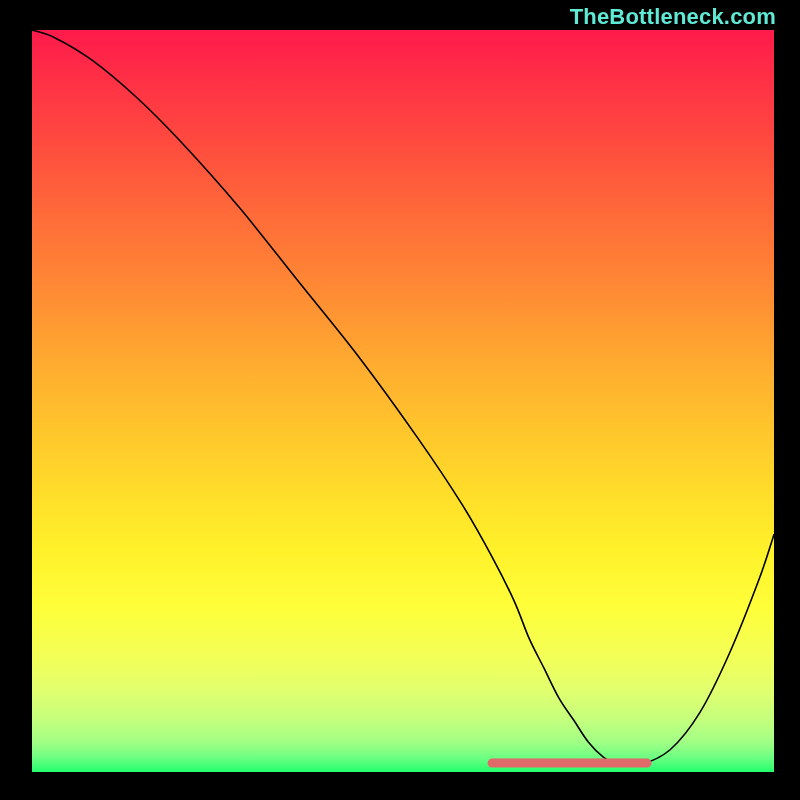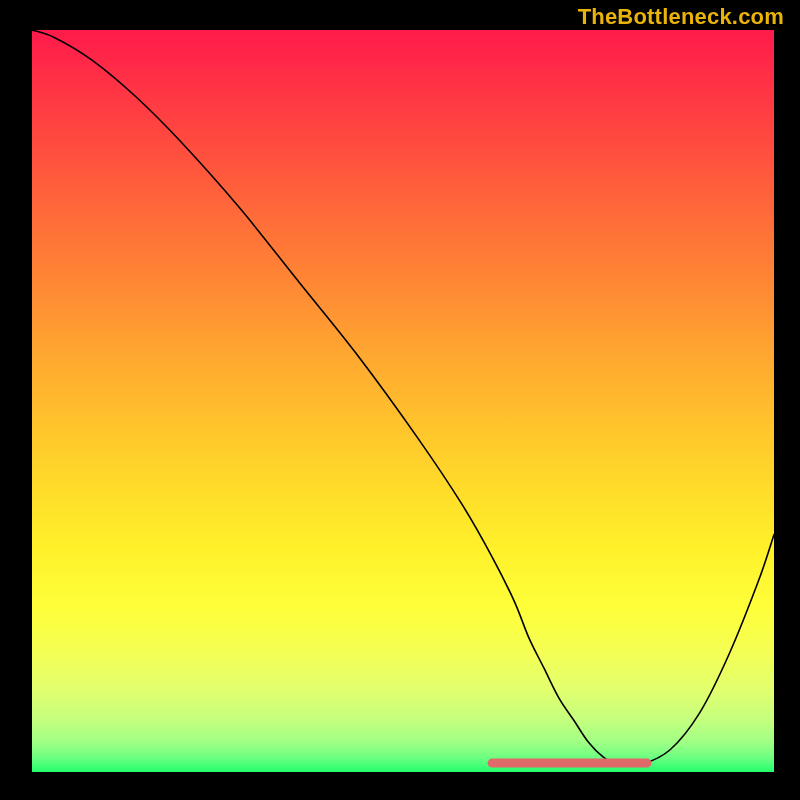--- a/index.html
+++ b/index.html
@@ -6,22 +6,22 @@
   html, body { width: 800px; height: 800px; overflow: hidden; }
   .frame {
     width: 800px;
     height: 800px;
     background: #000;
     position: relative;
   }
   .watermark {
     position: absolute;
     top: 4px;
-    right: 16px;
-    color: #eab308;
+    right: 24px;
+    color: #5eead4;
     font-family: Arial, Helvetica, sans-serif;
     font-size: 22px;
     font-weight: bold;
     letter-spacing: 0.2px;
     z-index: 3;
   }
   .plot {
     position: absolute;
     left: 32px;
     top: 30px;

